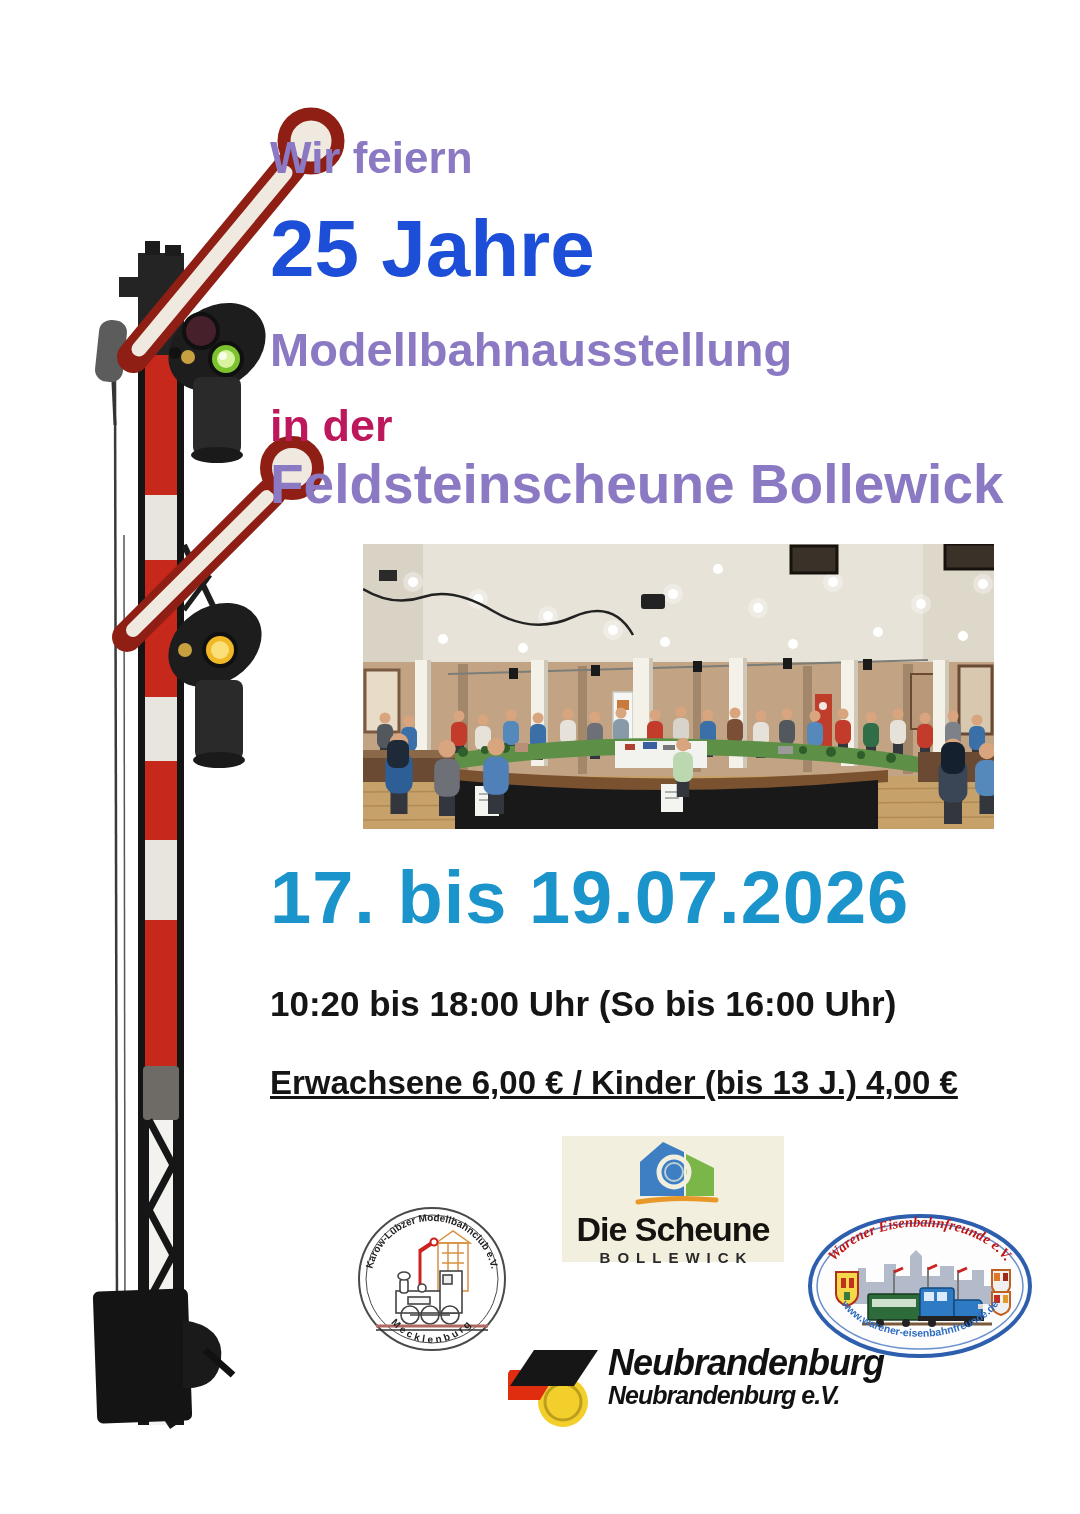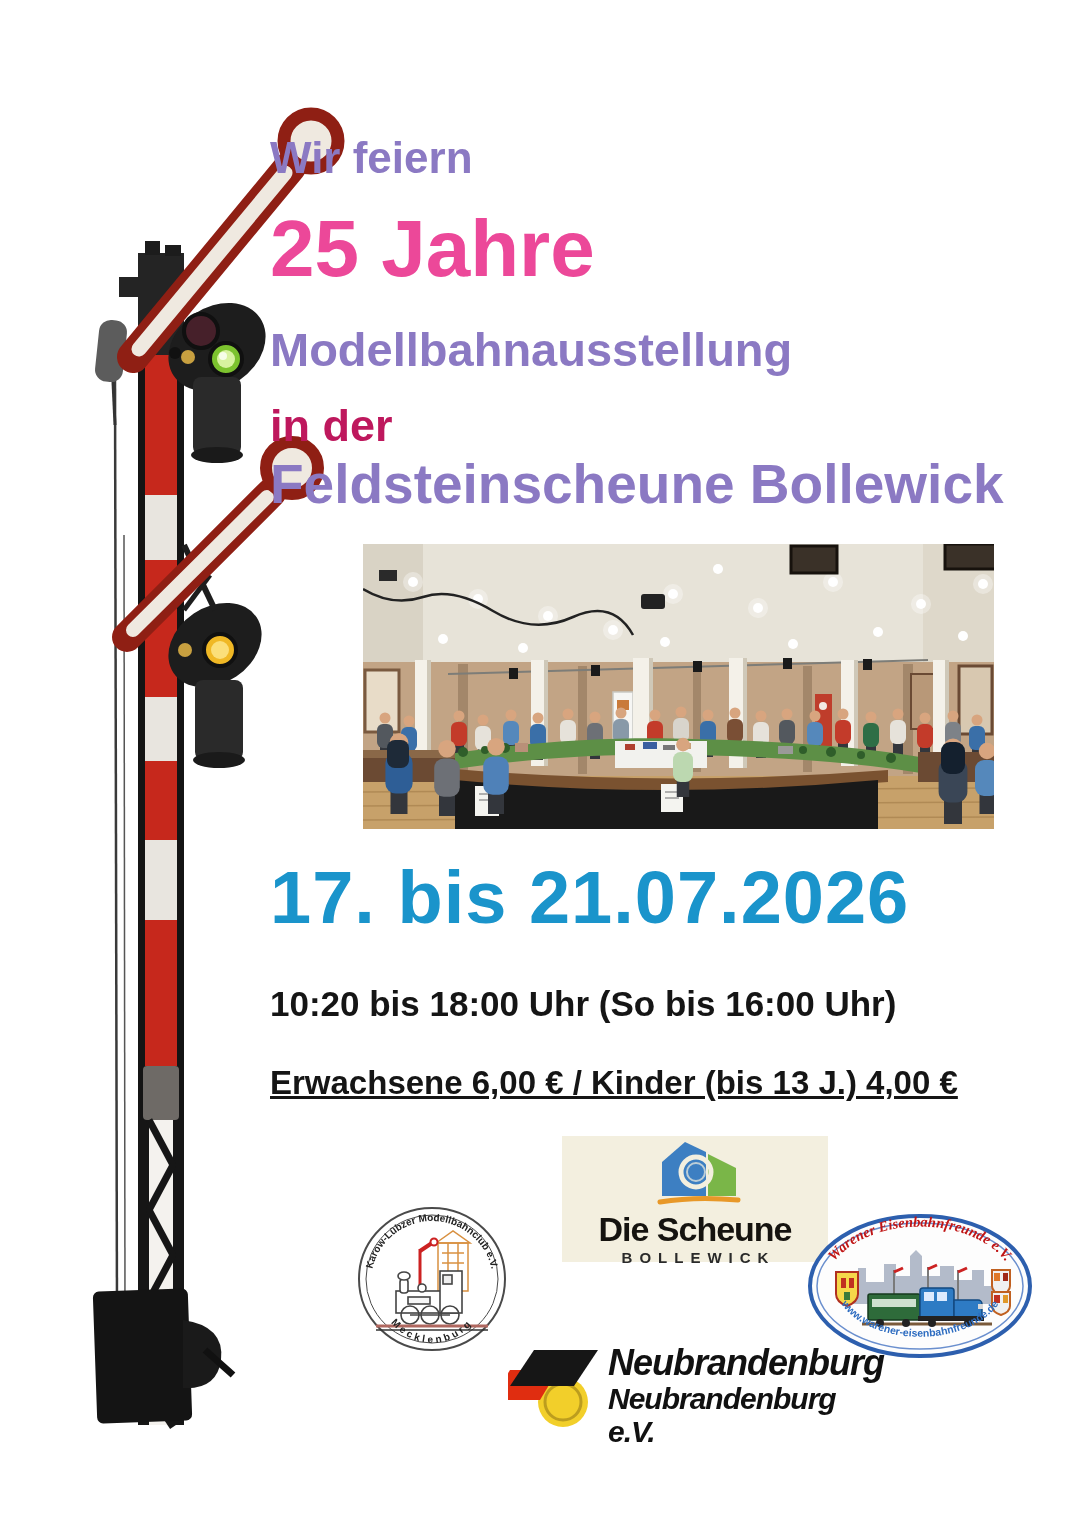--- a/index.html
+++ b/index.html
@@ -4,39 +4,39 @@
 <style>
   html,body{margin:0;padding:0;background:#888;}
   .poster{
     position:relative;width:1080px;height:1514px;margin:0 auto;
     background:#ffffff;overflow:hidden;
     font-family:"Liberation Sans", sans-serif;
   }
   .abs{position:absolute;}
   .txtcol{position:absolute;left:270px;width:810px;text-align:left;font-weight:bold;}
   .intro      {top:133px;font-size:44px;color:#8b79c3;}
-  .anniv      {top:203px;font-size:80px;color:#ec4899;}
+  .anniv      {top:203px;font-size:80px;color:#1d4ed8;}
   .sub1       {top:322px;font-size:47px;color:#8b79c3;}
   .sub2       {top:400px;font-size:45px;color:#be185d;}
   .sub3       {top:452px;font-size:55px;color:#8b79c3;}
   .daterange  {top:855px;font-size:74px;color:#1a94cb;letter-spacing:1px;}
   .hours      {top:984px;font-size:35px;color:#151515;}
   .admission  {top:1064px;font-size:33px;color:#151515;text-decoration:underline;}
 
   .scheune{
-    left:562px;top:1136px;width:266px;height:126px;background:#f3efdf;
+    left:562px;top:1136px;width:222px;height:126px;background:#f3efdf;
     text-align:center;
   }
   .scheune .name{font-weight:bold;font-size:34px;color:#15130f;line-height:1;margin-top:2px;letter-spacing:-1px;}
   .scheune .place{font-size:15px;color:#2a2a2a;letter-spacing:7px;margin-top:3px;font-weight:600;text-indent:7px;}
 
   .ecn{left:508px;top:1344px;width:360px;height:92px;}
   .ecn .words{position:absolute;left:100px;top:0px;font-style:italic;color:#111;}
   .ecn .l1{font-weight:bold;font-size:36px;line-height:1.05;letter-spacing:-1px;}
-  .ecn .l2{font-weight:bold;font-size:30px;line-height:1.1;letter-spacing:-1px;}
+  .ecn .l2{font-weight:bold;font-size:25px;line-height:1.1;letter-spacing:-1px;}
 
   svg text{font-family:"Liberation Sans", sans-serif;}
   .serifita{font-family:"Liberation Serif", serif;font-style:italic;font-weight:bold;}
 </style>
 </head>
 <body>
 
 <div class="poster">
 
   <svg class="abs" style="left:55px;top:105px" width="300" height="1325" viewBox="0 0 300 1325">
@@ -288,21 +288,21 @@
     <use href="#fig" transform="translate(84,240) scale(1.6)" style="color:#6d7076"></use>
     <use href="#fig" transform="translate(133,238) scale(1.6)" style="color:#4f81b8"></use>
     <use href="#fig" transform="translate(320,228) scale(1.25)" style="color:#bcd8b0"></use>
 
     <rect x="555" y="208" width="76" height="30" fill="#6b4a33"></rect>
     <use href="#fig" transform="translate(590,244) scale(1.8)" style="color:#3a4656"></use>
     <rect x="578" y="198" width="24" height="32" rx="9" fill="#14202e"></rect>
     <use href="#fig" transform="translate(624,240) scale(1.5)" style="color:#5588bb"></use>
   </svg>
 
-  <div class="txtcol daterange">17. bis 21.07.2026</div>
+  <div class="txtcol daterange">17. bis 19.07.2026</div>
   <div class="txtcol hours">10:20 bis 18:00 Uhr (So bis 16:00 Uhr)</div>
   <div class="txtcol admission">Erwachsene 6,00 € / Kinder (bis 13 J.) 4,00 €</div>
 
   <div class="abs scheune">
     <svg width="222" height="70" viewBox="0 0 222 70">
       <polygon points="78,60 78,26 101,6 122,16 122,60" fill="#3d7fc2"></polygon>
       <polygon points="124,60 124,18 152,32 152,60" fill="#7ab648"></polygon>
       <circle cx="112" cy="36" r="15" fill="none" stroke="#f3efdf" stroke-width="5"></circle>
       <circle cx="112" cy="36" r="9" fill="none" stroke="#f3efdf" stroke-width="2" opacity="0.7"></circle>
       <path d="M76,66 Q112,60 154,64" fill="none" stroke="#e89828" stroke-width="5" stroke-linecap="round"></path>

